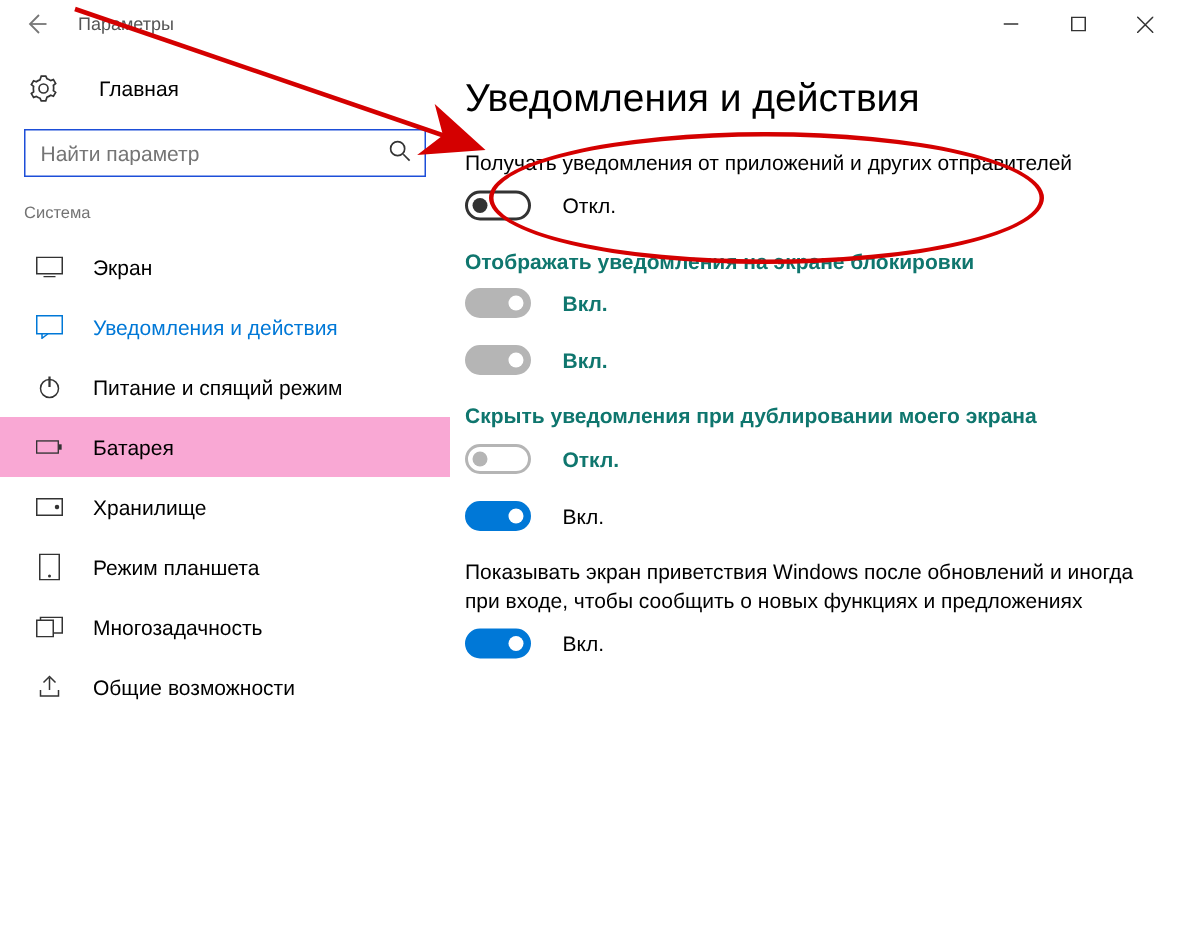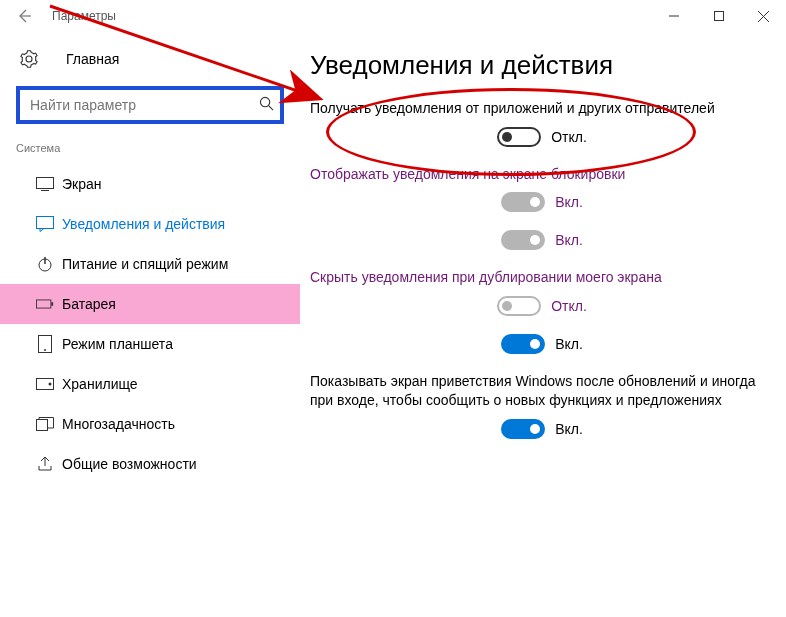--- a/index.html
+++ b/index.html
@@ -51,42 +51,42 @@
   align-items: center;
   padding: 8px 20px;
   gap: 28px;
 }
 .search-wrap {
   margin: 10px 16px 18px 16px;
   position: relative;
 }
 .search-input {
   width: 100%;
-  border: 4px solid #1d4ed8;
+  border: 1px solid #1d4ed8;
   padding: 7px 34px 7px 10px;
   font-size: 14px;
   font-family: inherit;
   outline: none;
 }
 .search-icon {
   position: absolute;
   right: 10px; top: 50%;
   transform: translateY(-50%);
   color: #333;
 }
 .section-label {
   padding: 0 16px 10px 16px;
   color: #737373;
   font-size: 11px;
 }
 .nav-item {
   display: flex;
   align-items: center;
-  padding: 11px 36px;
-  gap: 8px;
+  padding: 11px 24px;
+  gap: 20px;
   cursor: pointer;
 }
 .nav-item.active {
   color: #0078d7;
 }
 .nav-item.hover {
   background: #f9a8d4;
 }
 .nav-icon {
   width: 18px; height: 18px;
@@ -98,31 +98,30 @@
   padding: 18px 12px 0 10px;
 }
 .page-heading {
   font-size: 26px;
   font-weight: 400;
   margin-bottom: 18px;
 }
 .setting {
   margin-bottom: 18px;
 }
-.setting.disabled { color: #701a75; }
+.setting.disabled { color: #0f766e; font-weight: bold; }
 .setting-label {
   font-size: 14px;
   line-height: 1.4;
   margin-bottom: 8px;
 }
 .toggle-row {
   display: flex;
   align-items: center;
-  gap: 10px;
-  justify-content: center;
+  gap: 21px;
 }
 .toggle {
   width: 44px; height: 20px;
   border-radius: 10px;
   position: relative;
   border: 2px solid #333;
   background: #fff;
 }
 .toggle .knob {
   position: absolute;
@@ -247,35 +246,35 @@
       <span class="nav-icon">
           <svg width="20" height="12" viewBox="0 0 20 12">
             <rect x="0.5" y="1.5" width="16" height="9" stroke="#333" fill="none"></rect>
             <rect x="17" y="4" width="2" height="4" fill="#333"></rect>
           </svg>
         </span>
       <span>Батарея</span>
     </div>
     <div class="nav-item">
       <span class="nav-icon">
+          <svg width="18" height="12" viewBox="0 0 18 12">
+            <rect x="0.5" y="0.5" width="17" height="11" stroke="#333" fill="none"></rect>
+            <circle cx="14" cy="6" r="1.5" fill="#333"></circle>
+          </svg>
+        </span>
+      <span>Хранилище</span>
+    </div>
+    <div class="nav-item">
+      <span class="nav-icon">
           <svg width="14" height="18" viewBox="0 0 14 18">
             <rect x="0.5" y="0.5" width="13" height="17" stroke="#333" fill="none"></rect>
             <circle cx="7" cy="15" r="1" fill="#333"></circle>
           </svg>
         </span>
       <span>Режим планшета</span>
-    </div>
-    <div class="nav-item">
-      <span class="nav-icon">
-          <svg width="18" height="12" viewBox="0 0 18 12">
-            <rect x="0.5" y="0.5" width="17" height="11" stroke="#333" fill="none"></rect>
-            <circle cx="14" cy="6" r="1.5" fill="#333"></circle>
-          </svg>
-        </span>
-      <span>Хранилище</span>
     </div>
     <div class="nav-item">
       <span class="nav-icon">
           <svg width="18" height="14" viewBox="0 0 18 14">
             <rect x="0.5" y="2.5" width="11" height="11" stroke="#333" fill="none"></rect>
             <path d="M3 2.5 V0.5 H17.5 V11 H12" stroke="#333" fill="none"></path>
           </svg>
         </span>
       <span>Многозадачность</span>
     </div>

